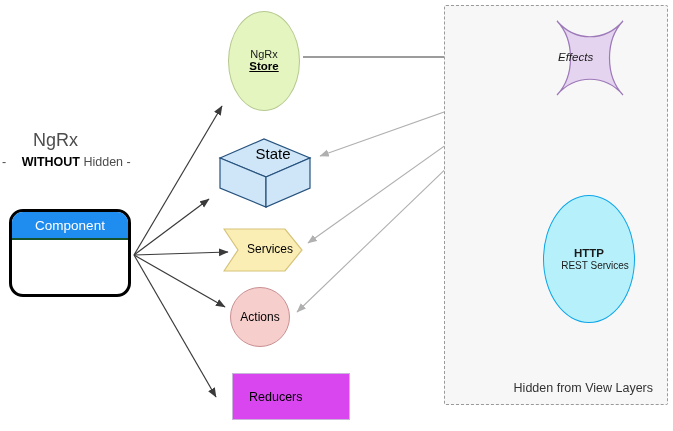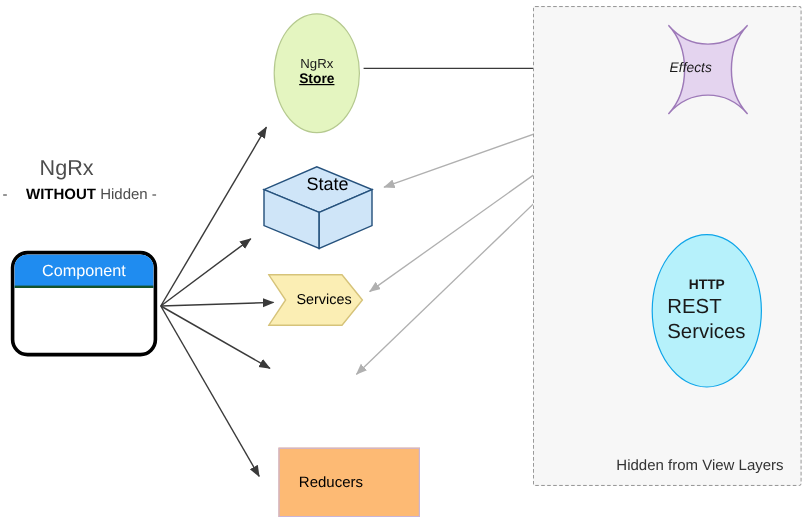--- a/index.html
+++ b/index.html
@@ -150,22 +150,22 @@
     font-size: 12px;
     color: #000000;
   }
 
   
   .reducers {
     position: absolute;
     left: 232px;
     top: 373px;
     width: 118px;
-    height: 58px;
-    background: #fdba74;
+    height: 47px;
+    background: #d946ef;
     border: 1px solid #c9b5d8;
     box-sizing: border-box;
     display: flex;
     align-items: center;
     font-size: 12.5px;
     color: #000000;
     padding-left: 16px;
   }
 
   
@@ -219,21 +219,21 @@
     border-radius: 50%;
     background: #b6f1fb;
     border: 1px solid #0ea5e9;
     display: flex;
     flex-direction: column;
     align-items: center;
     justify-content: center;
     box-sizing: border-box;
   }
   .http .l1 { font-size: 11.5px; font-weight: bold; color: #1a1a1a; line-height: 1.25; }
-  .http .l2 { font-size: 17px; color: #1a1a1a; line-height: 1.25; margin-left: 12px; }
+  .http .l2 { font-size: 10px; color: #1a1a1a; line-height: 1.25; margin-left: 12px; }
 </style>
 </head>
 <body>
 
 <div id="canvas">
 
   <svg id="edges" viewBox="0 0 673 431">
     <defs>
       <marker id="arrowDark" markerWidth="9" markerHeight="9" refX="7.5" refY="3.2" orient="auto">
         <path d="M0,0 L8,3.2 L0,6.4 z" fill="#3a3a3a"></path>
@@ -284,20 +284,23 @@
     <polygon points="2,21 48,40 48,70 2,51" fill="#cfe5f8" stroke="#26527d" stroke-width="1.2"></polygon>
     <polygon points="48,40 92,21 92,51 48,70" fill="#cfe5f8" stroke="#26527d" stroke-width="1.2"></polygon>
   </svg>
   <div class="state-label">State</div>
 
   <svg class="selectors" viewBox="0 0 80 44">
     <polygon points="1,1 62,1 79,22 62,43 1,43 15,22" fill="#fbeeb4" stroke="#d6c37a" stroke-width="1.2"></polygon>
   </svg>
   <div class="selectors-label">Services</div>
 
+  <div class="actions">
+    <span>Actions</span>
+  </div>
 
   <div class="reducers">
     <span>Reducers</span>
   </div>
 
   <svg class="effects" viewBox="0 0 74 80">
     <path d="M4,3 C22,24 52,24 70,3 C52,22 52,58 70,77 C52,56 22,56 4,77 C22,58 22,22 4,3 Z" fill="#e4d4ef" stroke="#9d79b8" stroke-width="1.2"></path>
   </svg>
   <div class="effects-label">Effects</div>
 

